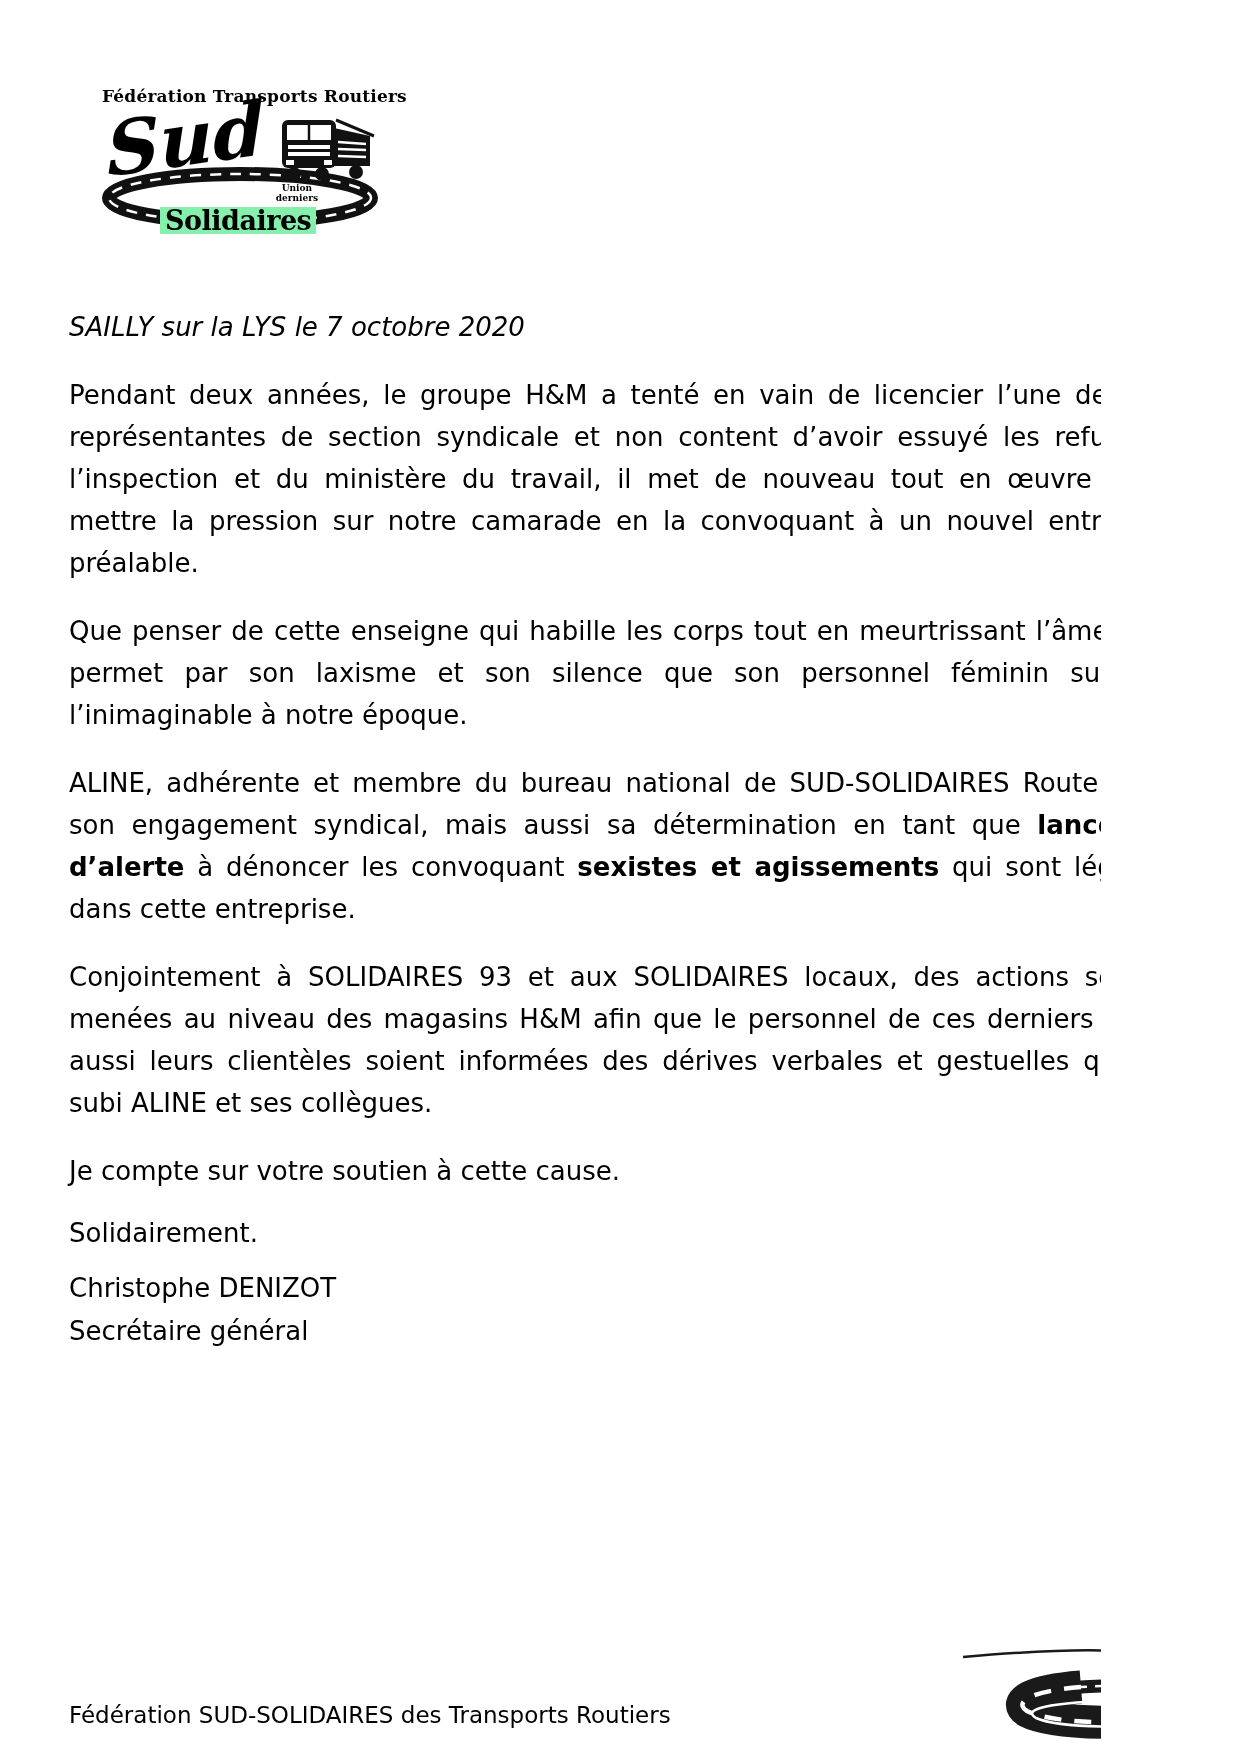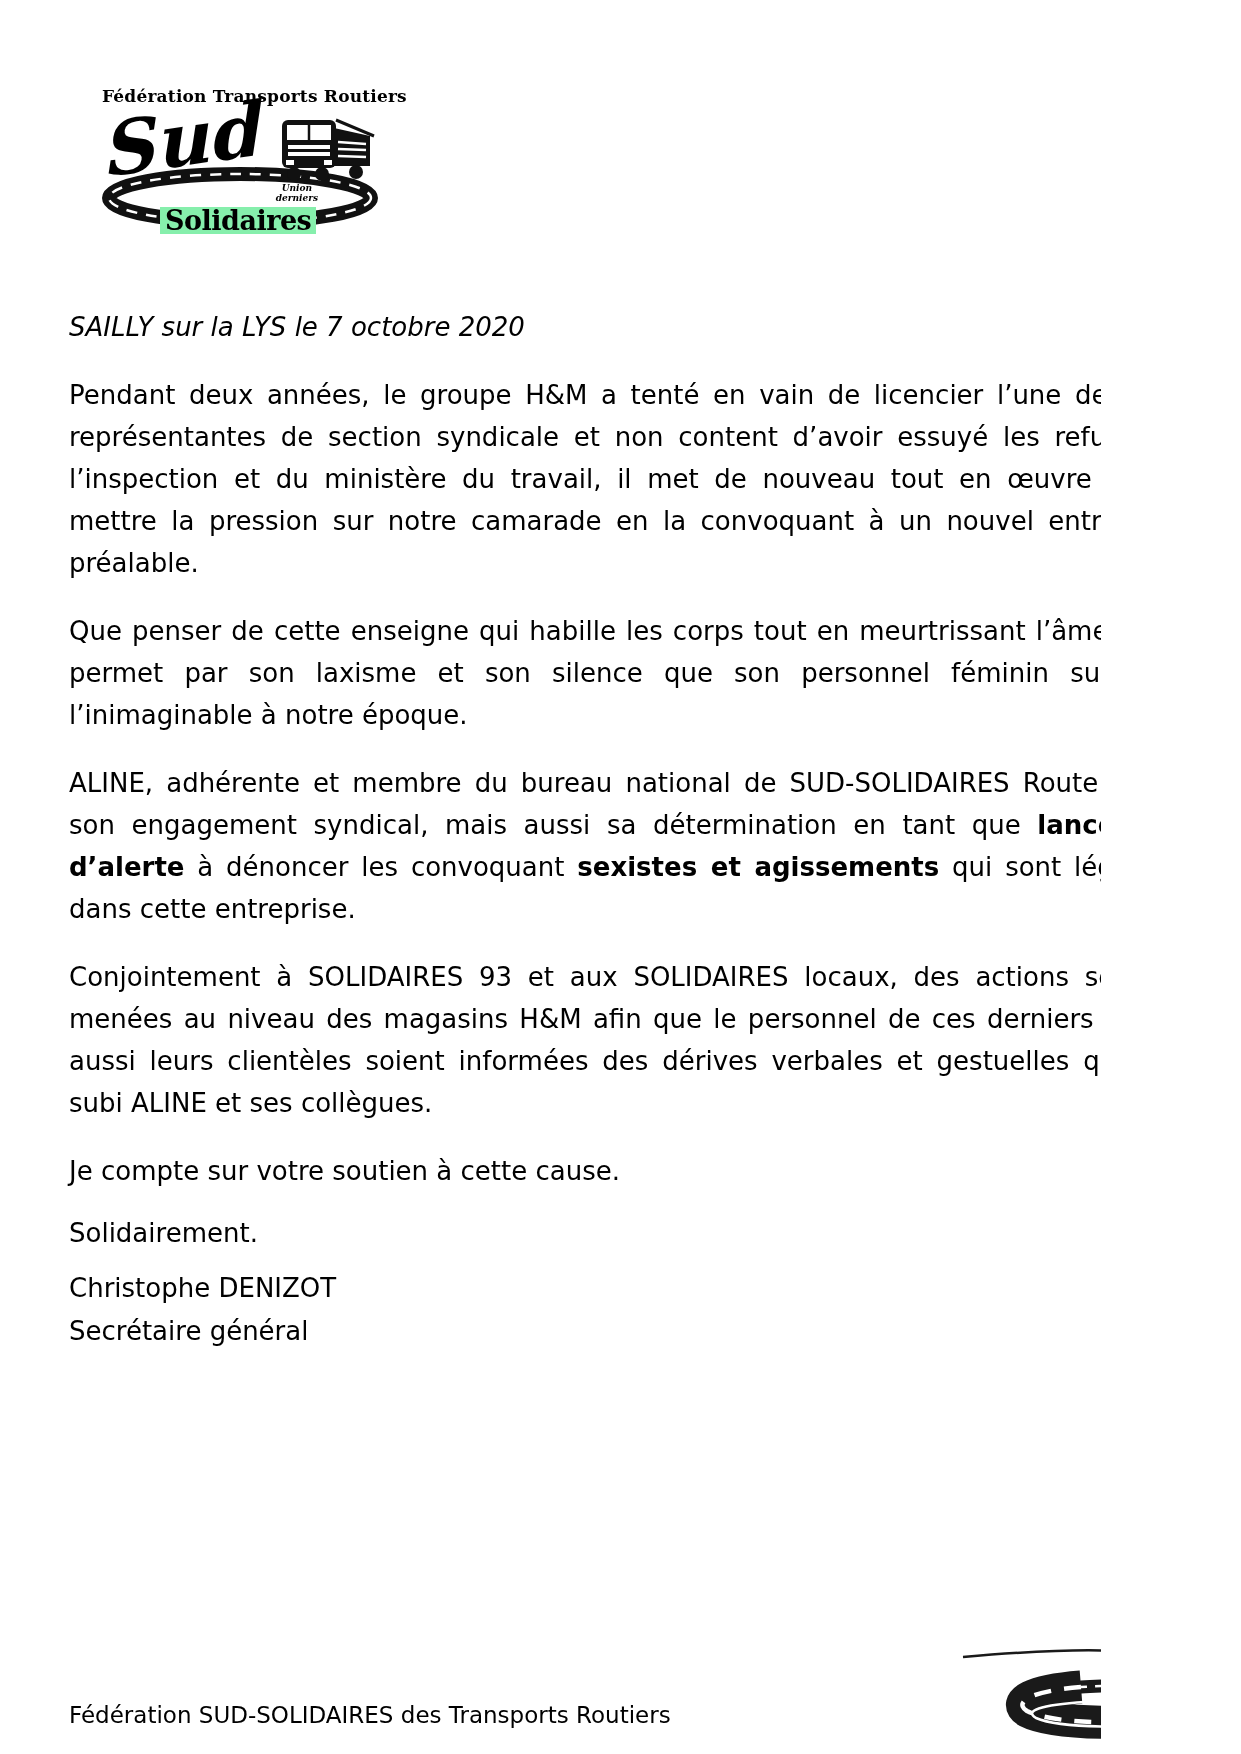--- a/index.html
+++ b/index.html
@@ -19,21 +19,21 @@
   .logo-road { position:absolute; left:0; bottom:0; }
   .logo-sud {
     position:absolute; left:4px; top:-6px;
     font-family:"DejaVu Serif", serif; font-style:italic; font-weight:900;
     font-size:74px; line-height:1; transform:rotate(-8deg) skewX(-6deg);
   }
   .logo-truck { position:absolute; right:2px; top:4px; }
   .logo-union {
     position:absolute; right:62px; bottom:26px;
     font-family:"DejaVu Serif", serif; font-weight:700;
-    font-size:9px; line-height:1.1; text-align:center;font-style:italic;
+    font-size:9px; line-height:1.1; text-align:center;
   }
   .logo-solidaires {
     position:absolute; left:58px; bottom:-4px;
     font-family:"DejaVu Serif", serif; font-weight:800;
     font-size:27px; line-height:1; background:#86efac; padding:0 5px;
     letter-spacing:-.5px;
   }
 
   
   .content {

